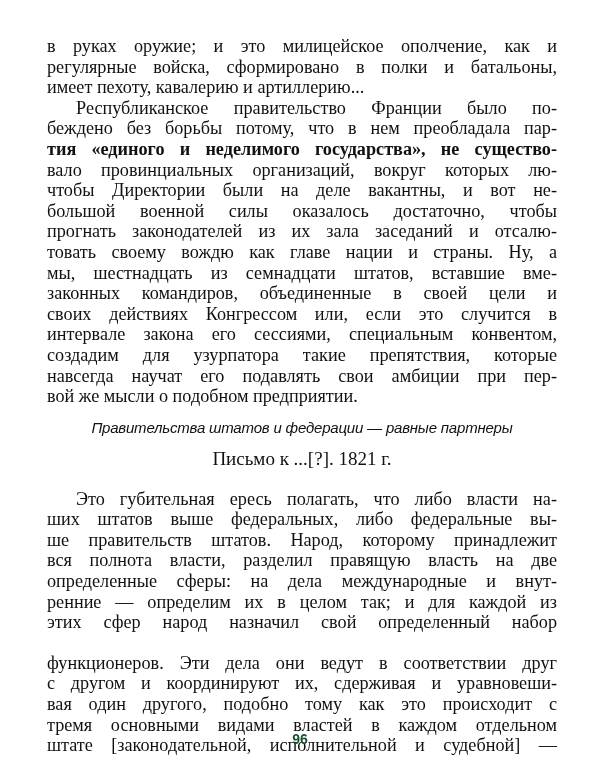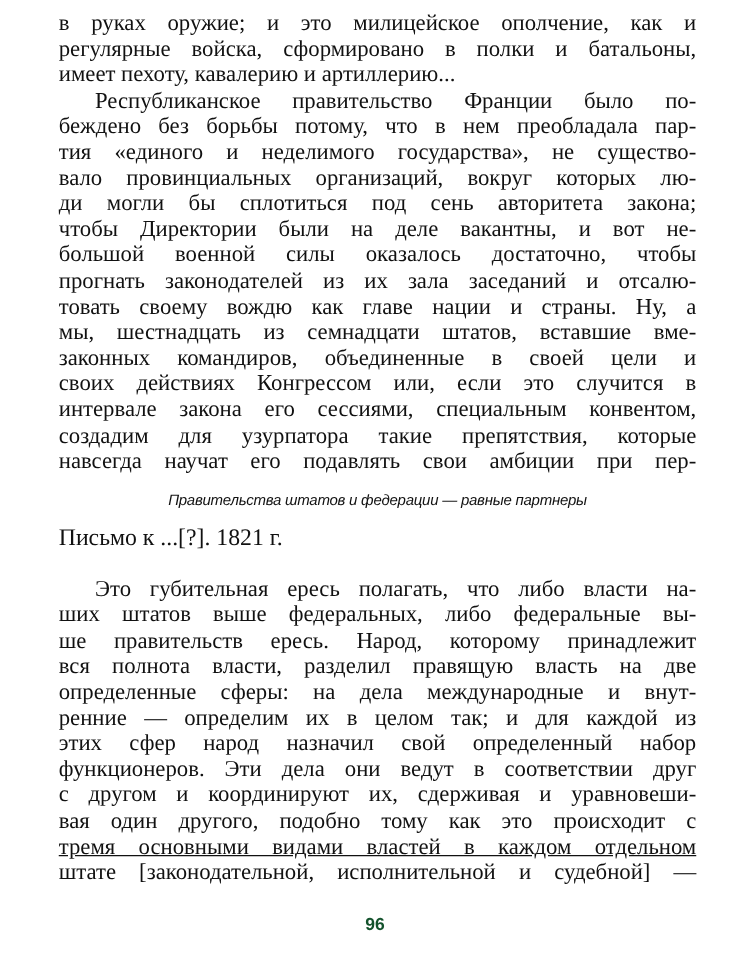--- a/index.html
+++ b/index.html
@@ -1,78 +1,78 @@
 <!DOCTYPE html>
 <html><head>
 <meta charset="utf-8">
 <style>
   html, body { margin: 0; padding: 0; background: #ffffff; }
   body { width: 600px; height: 764px; position: relative; overflow: hidden; }
   .page {
-    position: absolute; left: 47px; top: 8px; width: 510px;
+    position: absolute; left: 47px; top: 36px; width: 510px;
     font-family: "Liberation Serif", serif;
     font-size: 18.2px; line-height: 20.6px; color: #111;
     font-stretch: condensed;
   }
   .p { margin: 0; text-align: justify; }
   .line { display: block; text-align: justify; text-align-last: justify; white-space: nowrap; height: 20.6px; overflow: visible; }
   .line.last { text-align-last: left; }
   .indent { padding-left: 29px; }
   .heading-italic {
     margin-top: 10px; text-align: center; font-style: italic;
-    font-family: "Liberation Sans", sans-serif; font-size: 12px; line-height: 22px;
+    font-family: "Liberation Sans", sans-serif; font-size: 15px; line-height: 22px;
     letter-spacing: -0.2px;
   }
-  .subheading { margin-top: 8px; text-align: left; font-size: 19px; line-height: 24px; }
+  .subheading { margin-top: 8px; text-align: center; font-size: 19px; line-height: 24px; }
   .gap { height: 18px; }
   .page-number {
     position: absolute; left: 0; width: 600px; top: 731px; text-align: center;
     font-family: "Liberation Sans", sans-serif; font-weight: bold; font-size: 14px; color: #14532d;
   }
 </style>
 </head>
 <body>
 
 <div class="page">
   <div class="p">
     <span class="line" style="white-space: nowrap;">в руках оружие; и это милицейское ополчение, как и</span>
     <span class="line" style="white-space: nowrap;">регулярные войска, сформировано в полки и батальоны,</span>
     <span class="line last" style="white-space: nowrap;">имеет пехоту, кавалерию и артиллерию...</span>
   </div>
   <div class="p">
     <span class="line indent" style="white-space: nowrap;">Республиканское правительство Франции было по-</span>
     <span class="line" style="white-space: nowrap;">беждено без борьбы потому, что в нем преобладала пар-</span>
-    <span class="line" style="white-space: nowrap;">тия «единого и неделимого государства», не существо-</span>
+    <span class="line" style="white-space: nowrap; font-weight: bold;">тия «единого и неделимого государства», не существо-</span>
     <span class="line" style="white-space: nowrap;">вало провинциальных организаций, вокруг которых лю-</span>
-    <span class="line" style="white-space: nowrap;">ди могли бы сплотиться под сень авторитета закона;</span>
     <span class="line" style="white-space: nowrap;">чтобы Директории были на деле вакантны, и вот не-</span>
     <span class="line" style="white-space: nowrap; font-family: Liberation Serif, serif;">большой военной силы оказалось достаточно, чтобы</span>
     <span class="line" style="white-space: nowrap;">прогнать законодателей из их зала заседаний и отсалю-</span>
     <span class="line" style="white-space: nowrap;">товать своему вождю как главе нации и страны. Ну, а</span>
     <span class="line" style="white-space: nowrap;">мы, шестнадцать из семнадцати штатов, вставшие вме-</span>
     <span class="line" style="white-space: nowrap;">законных командиров, объединенные в своей цели и</span>
     <span class="line" style="white-space: nowrap;">своих действиях Конгрессом или, если это случится в</span>
     <span class="line" style="white-space: nowrap;">интервале закона его сессиями, специальным конвентом,</span>
     <span class="line" style="white-space: nowrap;">создадим для узурпатора такие препятствия, которые</span>
     <span class="line" style="white-space: nowrap;">навсегда научат его подавлять свои амбиции при пер-</span>
+    <span class="line last" style="white-space: nowrap;">вой же мысли о подобном предприятии.</span>
   </div>
 
   <div class="heading-italic">Правительства штатов и федерации — равные партнеры</div>
   <div class="subheading">Письмо к ...[?]. 1821 г.</div>
   <div class="gap"></div>
 
   <div class="p">
     <span class="line indent" style="white-space: nowrap;">Это губительная ересь полагать, что либо власти на-</span>
     <span class="line" style="white-space: nowrap;">ших штатов выше федеральных, либо федеральные вы-</span>
-    <span class="line" style="white-space: nowrap;">ше правительств ересь. Народ, которому принадлежит</span>
+    <span class="line" style="white-space: nowrap;">ше правительств штатов. Народ, которому принадлежит</span>
     <span class="line" style="white-space: nowrap;">вся полнота власти, разделил правящую власть на две</span>
     <span class="line" style="white-space: nowrap;">определенные сферы: на дела международные и внут-</span>
     <span class="line" style="white-space: nowrap;">ренние — определим их в целом так; и для каждой из</span>
     <span class="line" style="white-space: nowrap;">этих сфер народ назначил свой определенный набор</span>
-    <span class="line" style="white-space: nowrap;">функционеров. Эти дела они ведут в соответствии друг</span>
+    <span class="line" style="white-space: nowrap; margin-top: 20px;">функционеров. Эти дела они ведут в соответствии друг</span>
     <span class="line" style="white-space: nowrap;">с другом и координируют их, сдерживая и уравновеши-</span>
     <span class="line" style="white-space: nowrap;">вая один другого, подобно тому как это происходит с</span>
-    <span class="line" style="white-space: nowrap; text-decoration: underline;">тремя основными видами властей в каждом отдельном</span>
+    <span class="line" style="white-space: nowrap;">тремя основными видами властей в каждом отдельном</span>
     <span class="line" style="white-space: nowrap;">штате [законодательной, исполнительной и судебной] —</span>
   </div>
 </div>
 
 <div class="page-number">96</div>
 
 </body></html>

